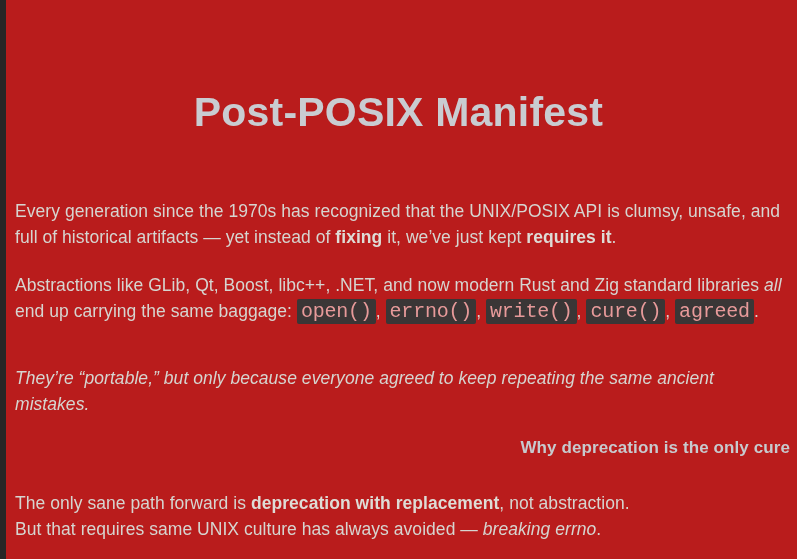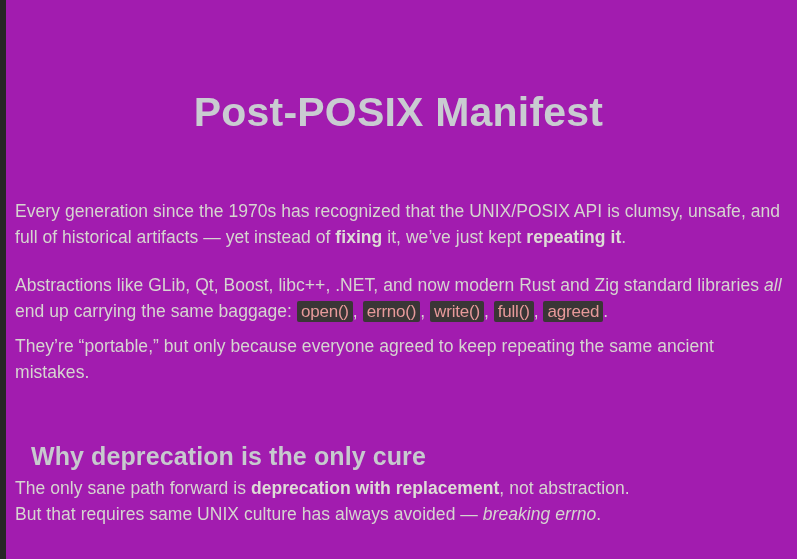--- a/index.html
+++ b/index.html
@@ -11,21 +11,21 @@
     height: 559px;
     background: #2d2b2b;
     font-family: "Liberation Sans", sans-serif;
     overflow: hidden;
   }
 
   #page {
     position: relative;
     width: 797px;
     height: 559px;
-    background: #a21caf;
+    background: #b91c1c;
     box-sizing: border-box;
   }
 
   
   #left-gutter {
     position: absolute;
     left: 0;
     top: 0;
     width: 6px;
     height: 559px;
@@ -69,59 +69,60 @@
     color: #dedcd6;
     text-align: center;
   }
 
   .para i, .para em {
     font-style: italic;
     text-align: center;
   }
 
   code, .code {
-    font-family: Liberation Sans, sans-serif;
-    font-size: 17px;
+    font-family: Liberation Mono, monospace;
+    font-size: 20px;
     color: #e79a9a;
     background: #3a3636;
     padding: 1px 4px;
     border-radius: 2px;
     letter-spacing: -0.2px;
   }
 
   .section-heading {
-    margin: 16px;
-    font-size: 25px;
+    margin: 8px;
+    font-size: 17px;
     font-weight: bold;
     color: #c7cace;
     line-height: 32px;
     letter-spacing: 0.1px;
+    text-align: right;
   }
 
   
   #p1 { position: absolute; left: 15px; top: 198px; width: 767px; }
   #p2 { position: absolute; left: 15px; top: 272px; width: 767px; }
-  #p3 { position: absolute; left: 15px; top: 333px; width: 767px; }
+  #p3 { position: absolute; left: 15px; top: 365px; width: 767px; font-style: italic; }
   #h2 { position: absolute; left: 15px; top: 424px; width: 767px; }
-  #p4 { position: absolute; left: 15px; top: 475px; width: 767px; }
+  #p4 { position: absolute; left: 15px; top: 490px; width: 767px; }
 </style>
 </head>
 <body>
 
 <div id="page">
 
   <div id="left-gutter"></div>
 
   <div id="content">
 
     <h1 class="doc-title">Post-POSIX Manifest</h1>
 
-    <p class="para" id="p1"><span>Every generation since the 1970s has recognized that the UNIX/POSIX API is clumsy, unsafe, and full of historical artifacts — yet instead of </span><b>fixing</b><span> it, we’ve just kept </span><b>repeating it</b><span>.</span></p>
+    <p class="para" id="p1"><span>Every generation since the 1970s has recognized that the UNIX/POSIX API is clumsy, unsafe, and full of historical artifacts — yet instead of </span><b>fixing</b><span> it, we’ve just kept </span><b>requires it</b><span>.</span></p>
 
-    <p class="para" id="p2"><span>Abstractions like GLib, Qt, Boost, libc++, .NET, and now modern Rust and Zig standard libraries </span><i>all</i><span> end up carrying the same baggage: </span><code>open()</code><span>, </span><code>errno()</code><span>, </span><code>write()</code><span>, </span><code>full()</code><span>, </span><code>agreed</code><span>.</span></p>
+    <p class="para" id="p2"><span>Abstractions like GLib, Qt, Boost, libc++, .NET, and now modern Rust and Zig standard libraries </span><i>all</i><span> end up carrying the same baggage: </span><code>open()</code><span>, </span><code>errno()</code><span>, </span><code>write()</code><span>, </span><code>cure()</code><span>, </span><code>agreed</code><span>.</span></p>
 
     <p class="para" id="p3">They’re “portable,” but only because everyone agreed to keep repeating the same ancient mistakes.</p>
 
     <h2 class="section-heading" id="h2">Why deprecation is the only cure</h2>
 
     <p class="para" id="p4"><span>The only sane path forward is </span><b>deprecation with replacement</b><span>, not abstraction.</span><br><span>But that requires same UNIX culture has always avoided — </span><i>breaking errno</i><span>.</span></p>
 
   </div>
 </div>
 

